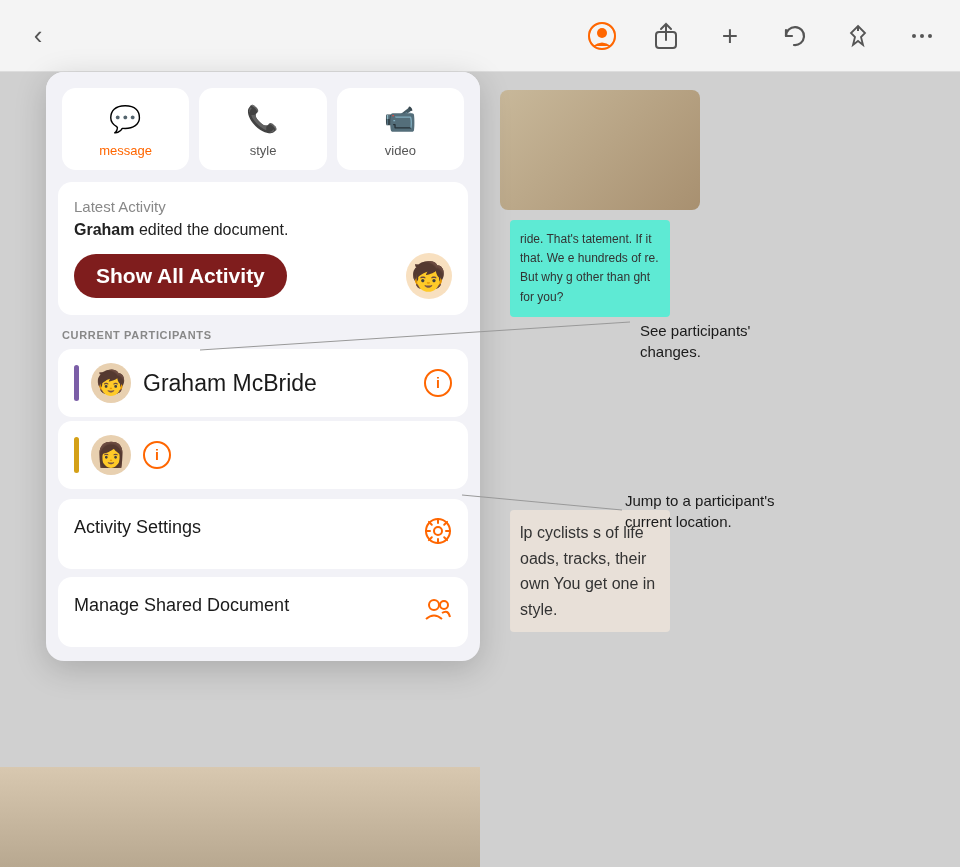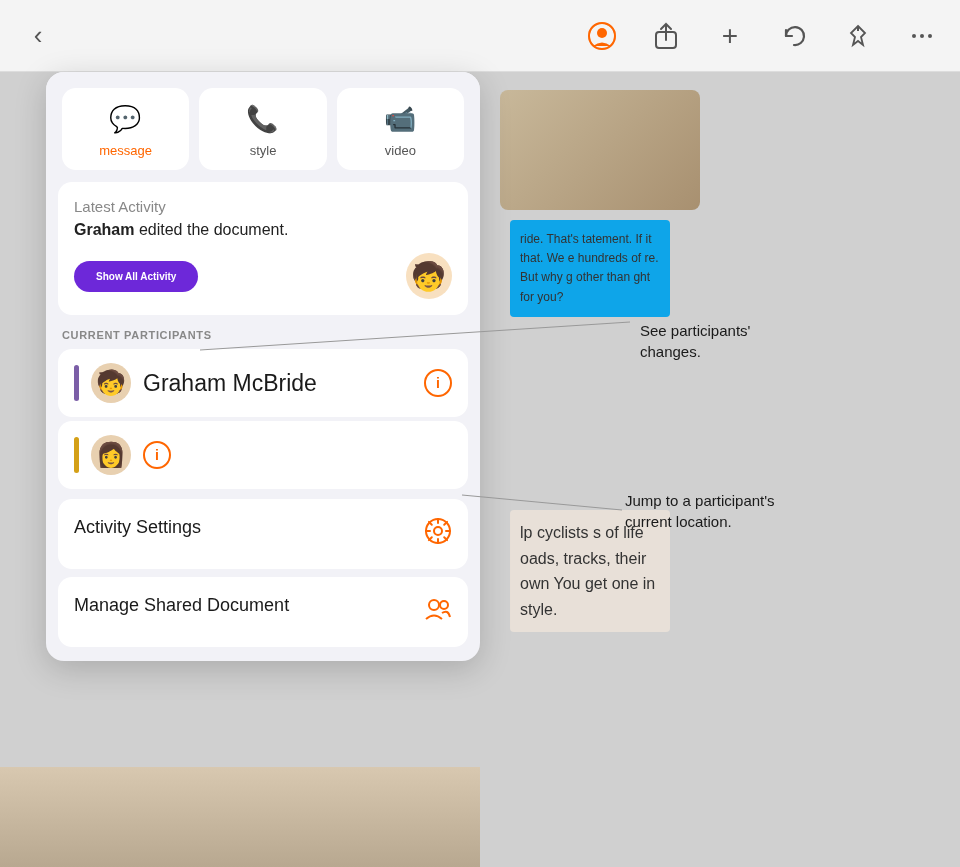--- a/index.html
+++ b/index.html
@@ -108,26 +108,26 @@
       color: #222;
       margin-bottom: 14px;
     }
     .activity-text strong { font-weight: 700; }
     .activity-row {
       display: flex;
       align-items: center;
       justify-content: space-between;
     }
     .show-all-btn {
-      background: #6d28d9;
+      background: #7f1d1d;
       color: #fff;
       border: none;
       border-radius: 22px;
       padding: 10px 22px;
-      font-size: 10px;
+      font-size: 21px;
       font-weight: 600;
       cursor: pointer;
     }
     .avatar-emoji {
       width: 46px;
       height: 46px;
       border-radius: 50%;
       background: #f8e0c0;
       display: flex;
       align-items: center;
@@ -216,21 +216,21 @@
 
     
     .doc-text-right {
       position: absolute;
       top: 220px;
       left: 510px;
       width: 160px;
       font-size: 12px;
       color: #333;
       line-height: 1.6;
-      background: #0ea5e9;
+      background: #5eead4;
       padding: 10px;
       border-radius: 4px;
     }
     .doc-text-right2 {
       position: absolute;
       top: 510px;
       left: 510px;
       width: 160px;
       font-size: 16px;
       color: #333;

